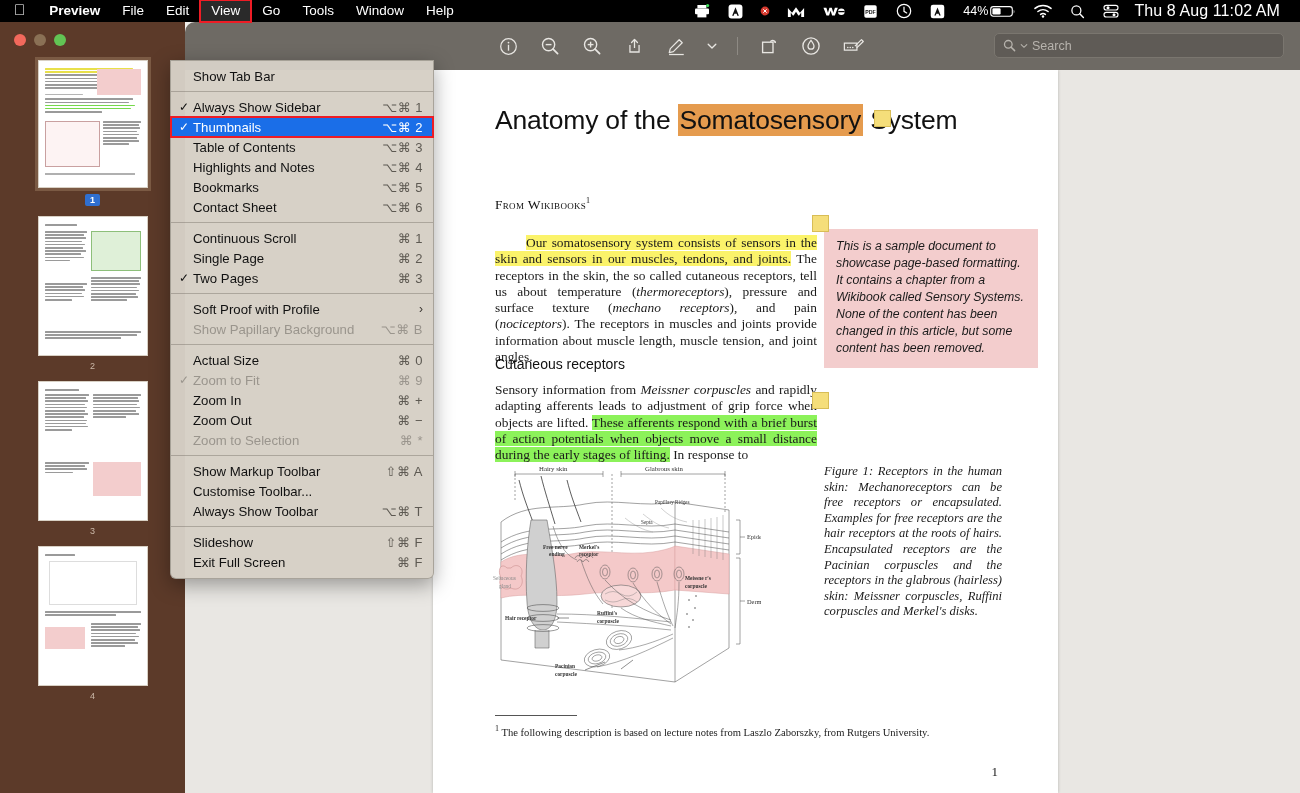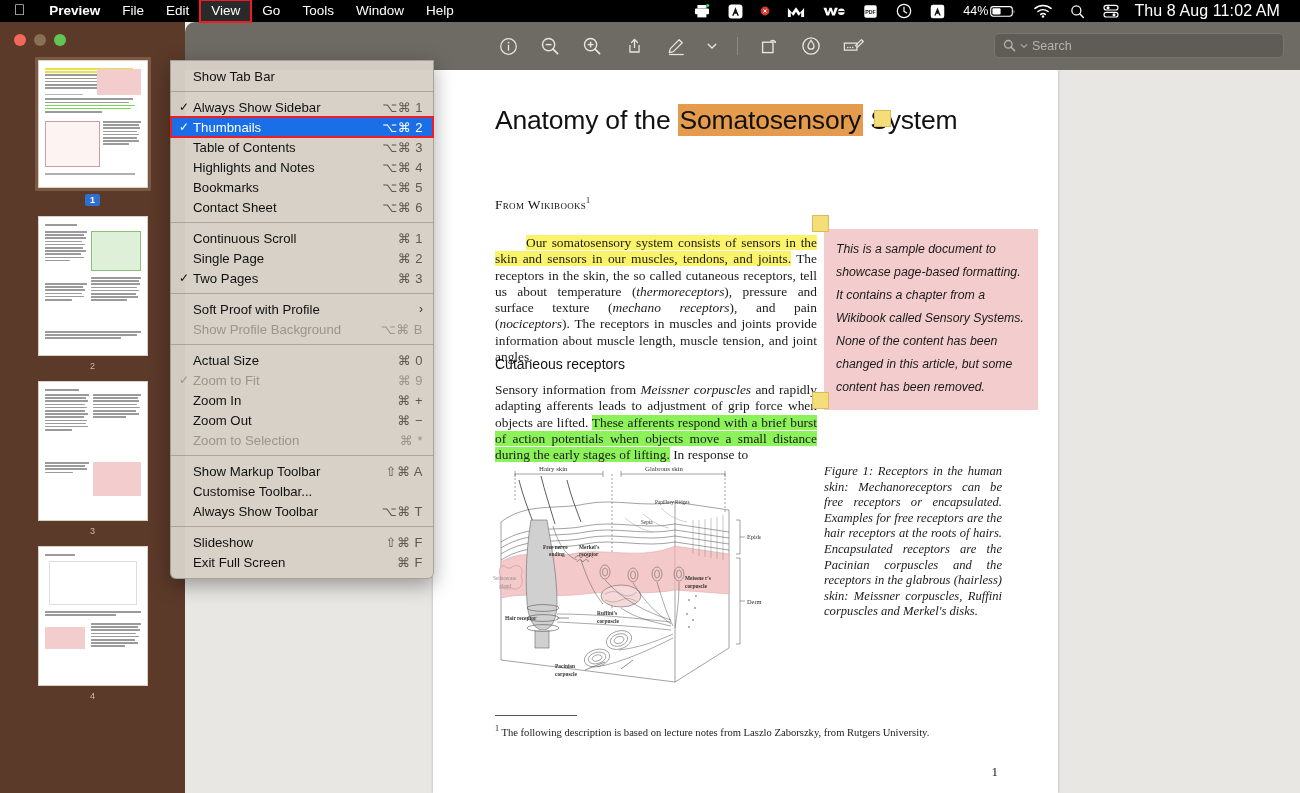--- a/index.html
+++ b/index.html
@@ -132,21 +132,21 @@
   .sec-head {
     position: absolute; left: 62px; top: 286px;
     font-family: "Liberation Sans", sans-serif; font-size: 14px; color: #111;
   }
   #para2 { top: 312px; }
 
   .note-pink {
     position: absolute; left: 391px; top: 159px; width: 214px;
     background: #f3cdcd; padding: 9px 11px 11px 12px;
     font-family: "Liberation Sans", sans-serif; font-style: italic;
-    font-size: 12.3px; line-height: 23px; color: #1a1a1a;
+    font-size: 12.3px; line-height: 17px; color: #1a1a1a;
   }
   .fig-cap {
     position: absolute; left: 391px; top: 394px; width: 178px;
     font-family: "Liberation Serif", serif; font-style: italic;
     font-size: 12.6px; line-height: 15.6px; color: #1a1a1a; text-align: justify;
   }
   .sticky {
     position: absolute; width: 17px; height: 17px;
     background: #f5de7a; border: 1px solid #d8bd56;
   }
@@ -786,21 +786,21 @@
         <span class="mi-key">⌘ 3</span>
       </div>
       <div class="mi-sep"></div>
       <div class="mi">
         <span class="mi-check"></span>
         <span class="mi-label">Soft Proof with Profile</span>
         <span class="mi-arrow">›</span>
       </div>
       <div class="mi dis">
         <span class="mi-check"></span>
-        <span class="mi-label">Show Profile Background</span>
+        <span class="mi-label">Show Papillary Background</span>
         <span class="mi-key">⌥⌘ B</span>
       </div>
       <div class="mi-sep"></div>
       <div class="mi">
         <span class="mi-check"></span>
         <span class="mi-label">Actual Size</span>
         <span class="mi-key">⌘ 0</span>
       </div>
       <div class="mi dis">
         <span class="mi-check">✓</span>

